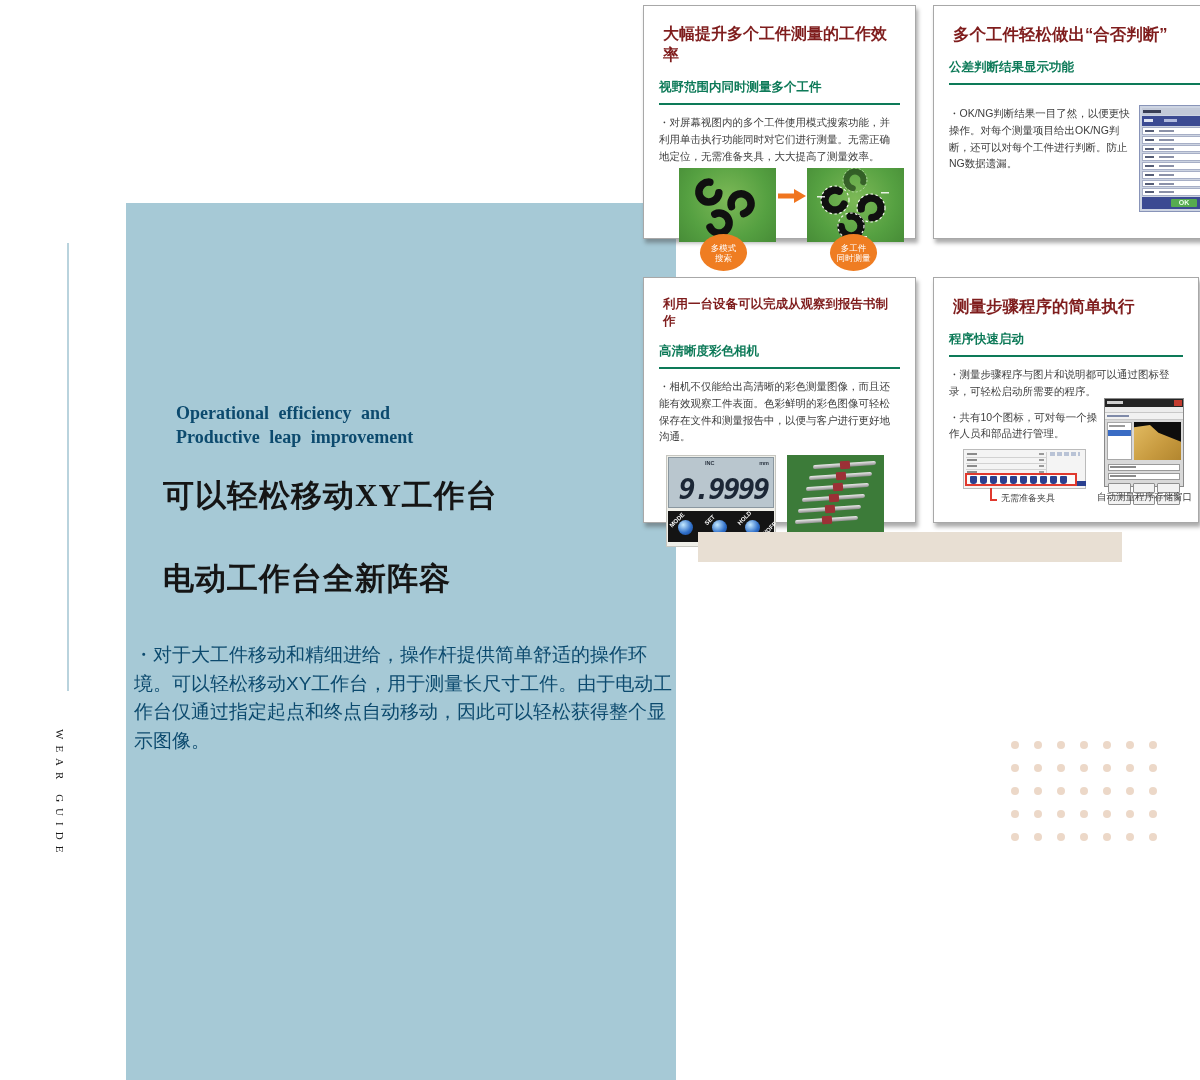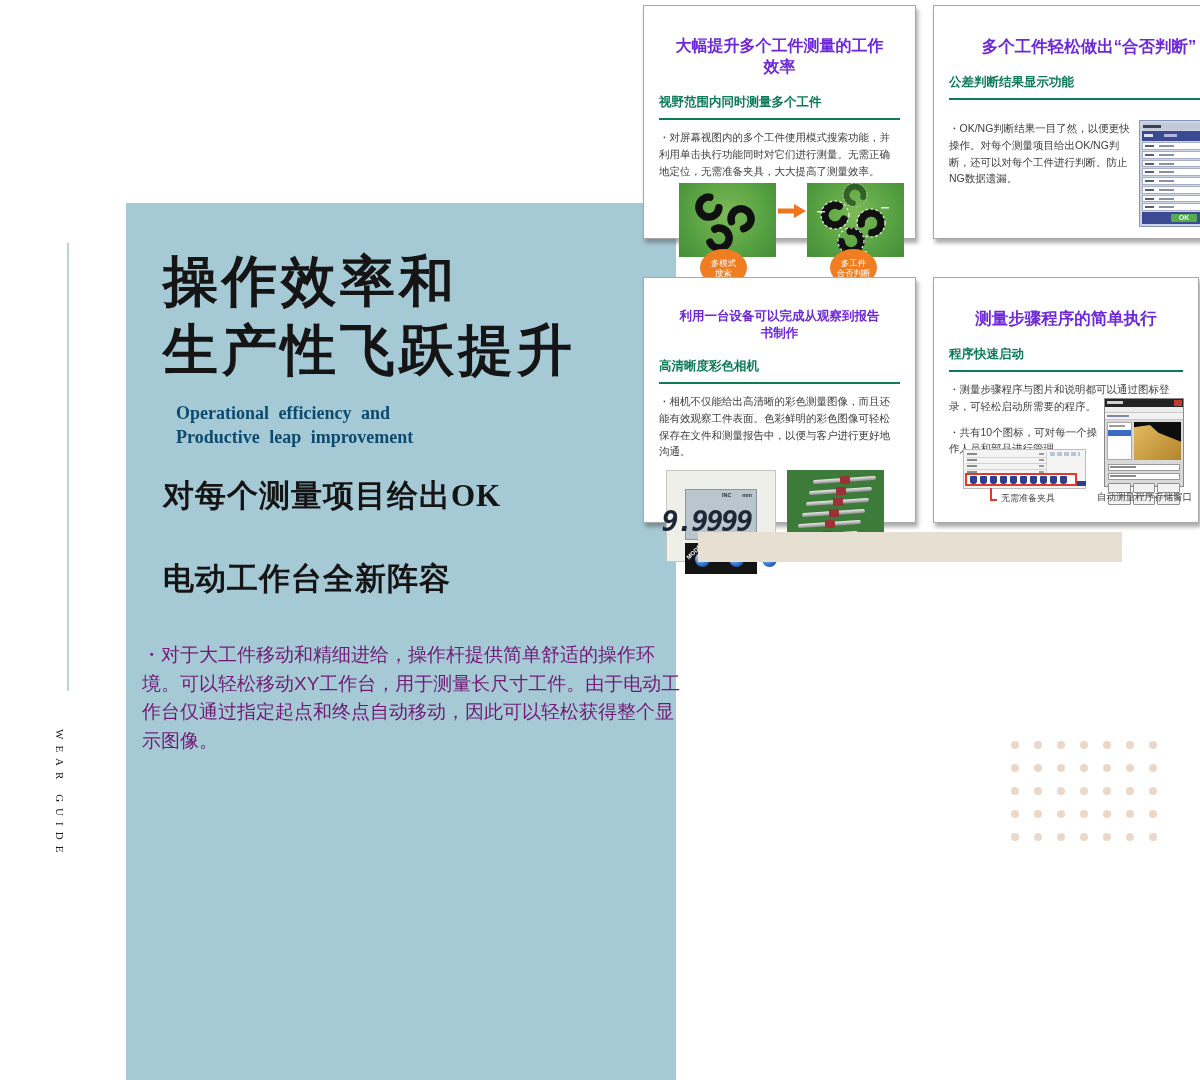--- a/index.html
+++ b/index.html
@@ -6,33 +6,33 @@
   body{width:1200px;height:1080px;background:#fff;font-family:"Liberation Sans","DejaVu Sans",sans-serif;position:relative;overflow:hidden;}
   .abs{position:absolute;}
 
   
   .blue-panel{left:126px;top:203px;width:550px;height:877px;background:#a6c9d6;}
   .cn-title{left:37px;top:44px;font-family:"Liberation Serif","DejaVu Serif",serif;font-weight:bold;font-size:55px;line-height:1.26;color:#151515;letter-spacing:4px;}
   .en-title{left:50px;top:198px;font-family:"Liberation Serif","DejaVu Serif",serif;font-weight:bold;font-size:18px;line-height:1.35;color:#0c4a6e;word-spacing:5px;}
   .panel-h{left:37px;font-family:"Liberation Serif","DejaVu Serif",serif;font-weight:bold;font-size:31px;color:#151515;letter-spacing:1px;}
   .panel-h.h1{top:272px;}
   .panel-h.h2{top:355px;}
-  .panel-para{left:16px;top:438px;width:545px;font-size:19px;line-height:1.5;color:#701a75;}
+  .panel-para{left:8px;top:438px;width:545px;font-size:19px;line-height:1.5;color:#0c4a6e;}
 
   
   .side-rule{left:67px;top:243px;width:2px;height:448px;background:#b9d3dd;}
   .side-label{left:54px;top:729px;writing-mode:vertical-rl;font-family:"Liberation Serif","DejaVu Serif",serif;font-size:11px;letter-spacing:6px;color:#1a1a1a;}
 
   
   .card{position:absolute;background:#fff;border:1px solid #a8a8a8;box-shadow:2px 4px 4px rgba(70,70,70,.45);padding:14px 15px;box-sizing:border-box;}
   .card1{left:643px;top:5px;width:273px;height:234px;}
   .card2{left:933px;top:5px;width:312px;height:234px;}
   .card3{left:643px;top:277px;width:273px;height:246px;}
   .card4{left:933px;top:277px;width:266px;height:246px;}
-  .card-title{margin:16px;color:#6d28d9;font-weight:bold;font-size:16px;letter-spacing:0;text-align:center;}
+  .card-title{margin:4px;color:#7f1d1d;font-weight:bold;font-size:16px;letter-spacing:0;}
   .card2 .card-title{font-size:16.5px;}
   .card3 .card-title{font-size:12.5px;}
   .card4 .card-title{font-size:16.5px;}
   .card-sub{margin-top:13px;padding-bottom:7px;border-bottom:2px solid #0d7a58;color:#0d7a58;font-weight:bold;font-size:12.5px;}
   .card-body{margin-top:9px;font-size:10.5px;line-height:1.6;color:#3d3d3d;}
 
   
   .fig1{position:relative;margin-top:4px;height:104px;}
   .eclip-photo{position:absolute;top:0;width:97px;height:74px;background:radial-gradient(circle at 50% 42%,#7db957,#55a041 62%,#478c37);}
   .eclip-photo.p1{left:20px;}
@@ -55,21 +55,21 @@
   .ok-row{flex:1;margin-top:1px;background:#fff;border:1px solid #a7afc6;position:relative;}
   .ok-row::before{content:"";position:absolute;left:2px;top:2px;width:9px;height:2px;background:#565e77;}
   .ok-row::after{content:"";position:absolute;left:16px;top:2px;width:15px;height:2px;background:#8b91a8;}
   .ok-chip{position:absolute;right:1px;top:1px;background:#67b95f;color:#0e4d12;font-weight:bold;font-size:6.5px;line-height:1.1;padding:0 2px;border-radius:1px;}
   .ok-scroll{position:absolute;right:2px;top:21px;bottom:15px;width:4px;background:#93a0c6;}
   .ok-footer{height:12px;background:#3b4a92;margin-top:1px;display:flex;align-items:center;justify-content:center;}
   .ok-big{background:#56ab4f;color:#eaffea;font-weight:bold;font-size:7px;line-height:1.2;padding:0 8px;border-radius:1px;}
 
   
   .fig3{display:flex;gap:11px;margin-top:10px;padding-left:7px;align-items:flex-start;}
-  .lcd-meter{width:110px;height:92px;background:#efefe9;border:1px solid #c6c6c0;padding:18px;box-sizing:border-box;}
+  .lcd-meter{width:110px;height:92px;background:#efefe9;border:1px solid #c6c6c0;padding:1px;box-sizing:border-box;}
   .lcd-screen{height:51px;background:#b9c6ce;border:1px solid #8a97a0;position:relative;box-sizing:border-box;}
   .lcd-inc{position:absolute;left:36px;top:2px;font-size:5.5px;color:#2a3440;font-weight:bold;}
   .lcd-unit{position:absolute;right:4px;top:2px;font-size:5.5px;color:#2a3440;font-weight:bold;}
   .lcd-digits{position:absolute;right:5px;bottom:1px;font-family:"DejaVu Sans Mono","Liberation Mono",monospace;font-style:italic;font-weight:bold;font-size:28px;letter-spacing:-2px;color:#1c2736;}
   .lcd-panel{height:31px;margin-top:3px;background:#141414;position:relative;}
   .lcd-btn{position:absolute;width:15px;height:15px;border-radius:50%;background:radial-gradient(circle at 35% 32%,#c4e9ff,#2f6fc9 58%,#123c86);top:9px;}
   .lcd-btn.k1{left:10px;}.lcd-btn.k2{left:44px;}.lcd-btn.k3{left:77px;}
   .lcd-lab{position:absolute;color:#fff;font-size:6px;font-weight:bold;transform:rotate(-45deg);}
   .lcd-lab.l1{left:0px;top:6px;}
   .lcd-lab.l2{left:36px;top:6px;}
@@ -121,29 +121,25 @@
 
   
   .beige-bar{left:698px;top:532px;width:424px;height:30px;background:#e8dfd3;}
   .dots-grid{left:1003px;top:733px;display:grid;grid-template-columns:repeat(7,23px);grid-auto-rows:23px;}
   .dot{width:8px;height:8px;border-radius:50%;background:#ecd8c8;align-self:center;justify-self:center;}
 </style>
 </head>
 <body>
 
 <div class="abs blue-panel">
-  <div class="abs cn-title">
-    <div>操作效率和</div>
-    <div>生产性飞跃提升</div>
-  </div>
   <div class="abs en-title">
     <div>Operational efficiency and</div>
     <div>Productive leap improvement</div>
   </div>
-  <div class="abs panel-h h1">对每个测量项目给出OK</div>
+  <div class="abs panel-h h1">可以轻松移动XY工作台</div>
   <div class="abs panel-h h2">电动工作台全新阵容</div>
   <div class="abs panel-para">・对于大工件移动和精细进给，操作杆提供简单舒适的操作环境。可以轻松移动XY工作台，用于测量长尺寸工件。由于电动工作台仅通过指定起点和终点自动移动，因此可以轻松获得整个显示图像。</div>
 </div>
 
 <div class="abs side-rule"></div>
 <div class="abs side-label">WEAR GUIDE</div>
 
 <div class="card card1">
   <h3 class="card-title">大幅提升多个工件测量的工作效率</h3>
   <div class="card-sub">视野范围内同时测量多个工件</div>
@@ -190,21 +186,21 @@
         <rect x="74" y="24" width="8" height="1.5" fill="#ffffff" opacity="0.85"></rect>
         <rect x="52" y="68" width="8" height="1.5" fill="#ffffff" opacity="0.85"></rect>
       </svg>
     </div>
     <div class="badge b1">
       <span>多模式</span>
       <span>搜索</span>
     </div>
     <div class="badge b2">
       <span>多工件</span>
-      <span>合否判断</span>
+      <span>同时测量</span>
     </div>
   </div>
 </div>
 
 <div class="card card2">
   <h3 class="card-title">多个工件轻松做出“合否判断”</h3>
   <div class="card-sub">公差判断结果显示功能</div>
   <div class="split">
     <div class="card-body">・OK/NG判断结果一目了然，以便更快操作。对每个测量项目给出OK/NG判断，还可以对每个工件进行判断。防止NG数据遗漏。</div>
     <div class="ok-window">

